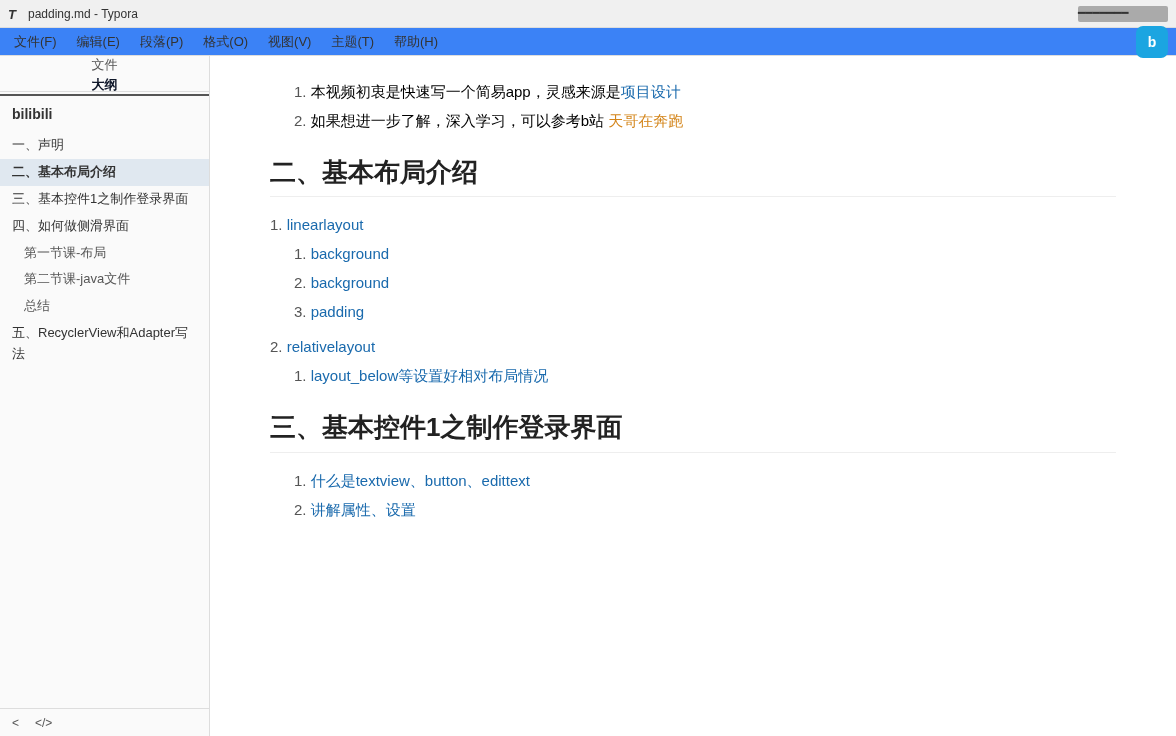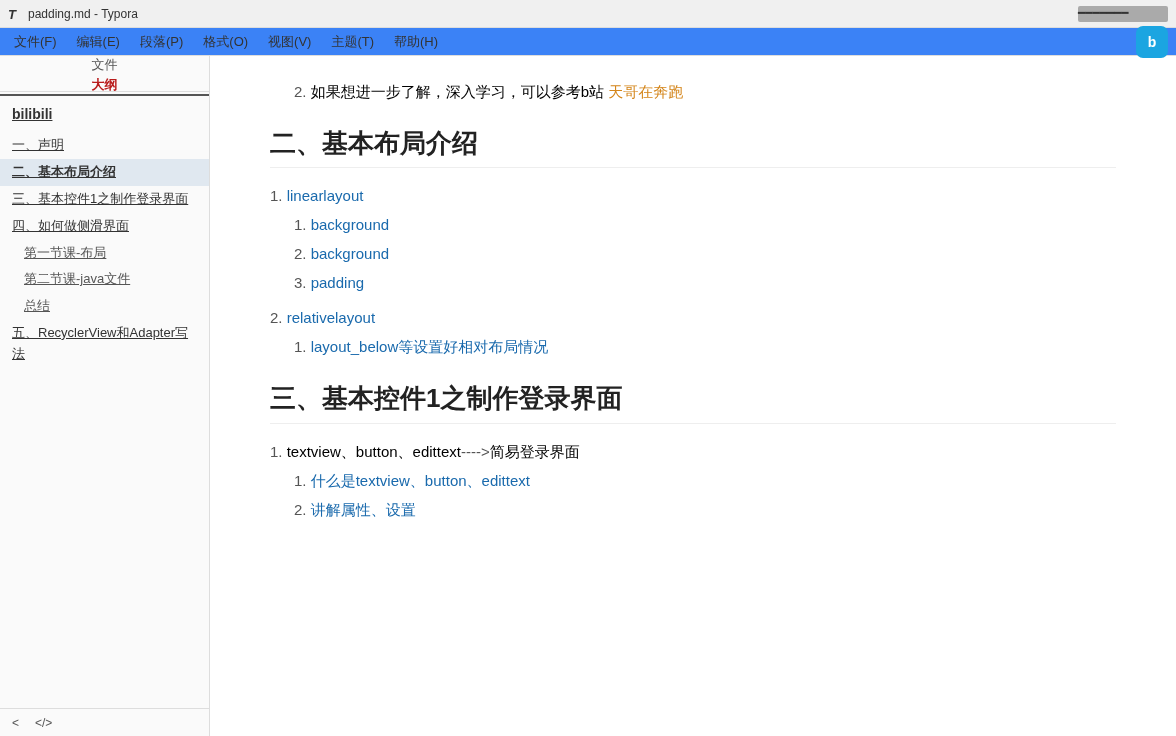--- a/index.html
+++ b/index.html
@@ -66,38 +66,37 @@
       flex: 1;
       display: flex;
       align-items: center;
       justify-content: center;
       font-size: 13px;
       color: #555;
       cursor: pointer;
       border-bottom: 2px solid transparent;
     }
     .sidebar-tab.active {
-      color: #b91c1c;
+      color: #0f172a;
       font-weight: bold;
       border-bottom: 2px solid #555;
     }
 
     .sidebar-content {
       flex: 1;
       overflow-y: auto;
       padding: 8px 0;
     }
 
     .outline-item {
       padding: 3px 20px;
       font-size: 13px;
       color: #333;
       cursor: pointer;
       line-height: 1.6;
-      text-decoration: underline;
     }
     .outline-item.active { background: #e0e8f0; }
     .outline-item.level1 { font-weight: normal; padding-left: 12px; }
     .outline-item.level2 { padding-left: 24px; color: #555; }
 
     .sidebar-bottom {
       height: 28px;
       border-top: 1px solid #ddd;
       display: flex;
       align-items: center;
@@ -213,20 +212,24 @@
     <div class="sidebar-bottom">
       <span class="sidebar-bottom-btn">&lt;</span>
       <span class="sidebar-bottom-btn">&lt;/&gt;</span>
     </div>
   </div>
 
   <div class="content-area">
 
     <div class="content-section">
       <div class="content-row indent1">
+        <span class="num-prefix">1. </span>
+        <span>本视频初衷是快速写一个简易app，灵感来源是</span><a class="link-blue" href="#">项目设计</a>
+      </div>
+      <div class="content-row indent1">
         <span class="num-prefix">2. </span>
         <span>如果想进一步了解，深入学习，可以参考b站 </span><a class="link-orange" href="#">天哥在奔跑</a>
       </div>
     </div>
 
 
     <div class="md-h2">二、基本布局介绍</div>
 
     <div class="content-section">
       <div class="content-row top-level-item">
@@ -248,23 +251,20 @@
         <span class="num-prefix">2. </span><a class="link-blue" href="#">relativelayout</a>
       </div>
       <div class="content-row indent1">
         <span class="num-prefix">1. </span><a class="link-blue" href="#">layout_below等设置好相对布局情况</a>
       </div>
     </div>
 
     <div class="md-h2">三、基本控件1之制作登录界面</div>
 
     <div class="content-section">
-      <div class="content-row top-level-item">
-        <span class="num-prefix">1. </span><span>textview、button、edittext</span><span style="color:#555;">----&gt;</span><span>简易登录界面</span>
-      </div>
       <div class="content-row indent1">
         <span class="num-prefix">1. </span><a class="link-blue" href="#">什么是textview、button、edittext</a>
       </div>
       <div class="content-row indent1">
         <span class="num-prefix">2. </span><a class="link-blue" href="#">讲解属性、设置</a>
       </div>
     </div>
 
   </div>
 </div>

